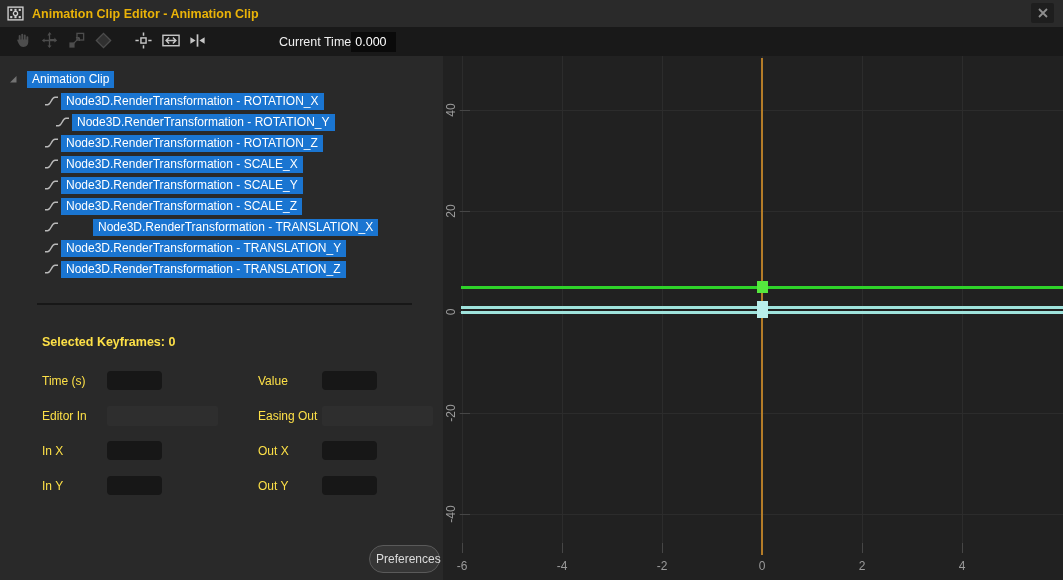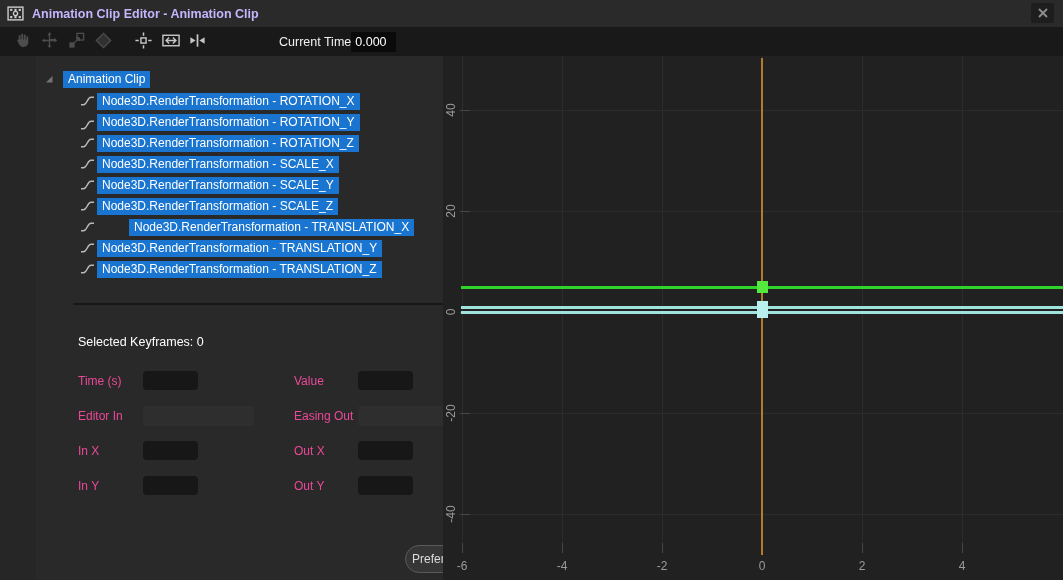--- a/index.html
+++ b/index.html
@@ -2,44 +2,44 @@
 <html><head>
 <meta charset="utf-8">
 <style>
   html,body{margin:0;padding:0;background:#0d0d0d;}
   .window{position:relative;width:1063px;height:580px;background:#262626;overflow:hidden;
           font-family:"Liberation Sans",sans-serif;color:#ddd;}
   
   .titlebar{position:absolute;left:0;top:0;width:1063px;height:27px;background:#2a2a2a;
             display:flex;align-items:center;}
   .app-icon{margin-left:7px;color:#cfcfcf;display:flex;}
-  .title{margin-left:8px;font-size:12.5px;font-weight:700;color:#c4b5fd;white-space:nowrap;}
+  .title{margin-left:8px;font-size:12.5px;font-weight:700;color:#eab308;white-space:nowrap;}
   .close-btn{position:absolute;right:9px;top:3px;width:23px;height:20px;background:#1e1e1e;
              border-radius:2px;display:flex;align-items:center;justify-content:center;color:#8f8f8f;cursor:pointer;}
   
   .toolbar{position:absolute;left:0;top:27px;width:1063px;height:29px;background:#191919;
            display:flex;align-items:center;padding-left:9px;box-sizing:border-box;}
   .tool{width:27px;height:25px;background:none;border:none;padding:2px;margin:0;
         color:#c6c6c6;display:flex;align-items:center;justify-content:center;cursor:pointer;}
   .tool.disabled{color:#4d4d4d;}
   .tool.gap{margin-left:13px;}
   .ct-label{margin-left:68px;font-size:12.5px;color:#f0f0f0;white-space:nowrap;}
   .ct-input{width:37px;height:18px;background:#0a0a0a;border:none;color:#fff;
             font-size:12.5px;padding:1px 4px;font-family:inherit;}
   
-  .left-panel{position:absolute;left:0;top:56px;width:443px;height:524px;background:#292929;margin-left:36px;}
+  .left-panel{position:absolute;left:0;top:56px;width:443px;height:524px;background:#292929;}
   .tree-row{position:absolute;left:0;height:18px;display:flex;align-items:center;}
   .expander{position:absolute;left:8px;top:4px;display:flex;}
   .chip{background:#1a75d1;color:#fff;font-size:12px;line-height:17px;height:17px;
         padding:0 5px;white-space:nowrap;}
   .curve-icon{color:#b9b9b9;display:flex;margin-right:2px;}
   .divider{position:absolute;left:37px;top:247px;width:375px;height:2px;background:#171717;}
-  .selkf{position:absolute;left:42px;top:279px;font-size:12.5px;font-weight:400;color:#ffffff;}
+  .selkf{position:absolute;left:42px;top:279px;font-size:12.5px;font-weight:700;color:#fde047;}
   .frow{position:absolute;left:0;width:443px;height:21px;}
-  .flabel{position:absolute;top:3px;font-size:12px;color:#ec4899;white-space:nowrap;text-align:center;}
+  .flabel{position:absolute;top:3px;font-size:12px;color:#fde047;white-space:nowrap;text-align:center;}
   .finput{position:absolute;top:0;background:#171717;border:none;height:19px;box-sizing:border-box;
           color:#ccc;font-family:inherit;font-size:12px;padding:0 4px;}
   .finput.small{width:55px;border-radius:4px;}
   .finput.wide{width:111px;background:#2e2e2e;border-radius:2px;height:20px;}
   .prefs-btn{position:absolute;left:369px;top:489px;width:71px;height:28px;background:#363636;
              border:1px solid #5a5a5a;border-radius:14px;color:#dcdcdc;font-size:12px;
              font-family:inherit;cursor:pointer;}
   
   .graph{position:absolute;left:443px;top:56px;width:620px;height:524px;background:#212121;overflow:hidden;}
   .gridline{position:absolute;background:#2c2c2c;}
@@ -134,21 +134,21 @@
       </div>
 
     <div class="tree-row" style="top: 36px; left: 44px;">
           <span class="curve-icon">
             <svg width="15" height="12" viewBox="0 0 15 12">
               <path d="M1 9.8h2.5C7 9.8 7.5 2.2 11 2.2h3" fill="none" stroke="currentColor" stroke-width="1.5"></path>
             </svg>
           </span>
           <span class="chip">Node3D.RenderTransformation - ROTATION_X</span>
         </div>
-        <div class="tree-row" style="top: 57px; left: 44px; align-items: flex-end;">
+        <div class="tree-row" style="top: 57px; left: 55px;">
           <span class="curve-icon">
             <svg width="15" height="12" viewBox="0 0 15 12">
               <path d="M1 9.8h2.5C7 9.8 7.5 2.2 11 2.2h3" fill="none" stroke="currentColor" stroke-width="1.5"></path>
             </svg>
           </span>
           <span class="chip">Node3D.RenderTransformation - ROTATION_Y</span>
         </div>
         <div class="tree-row" style="top: 78px; left: 44px;">
           <span class="curve-icon">
             <svg width="15" height="12" viewBox="0 0 15 12">

